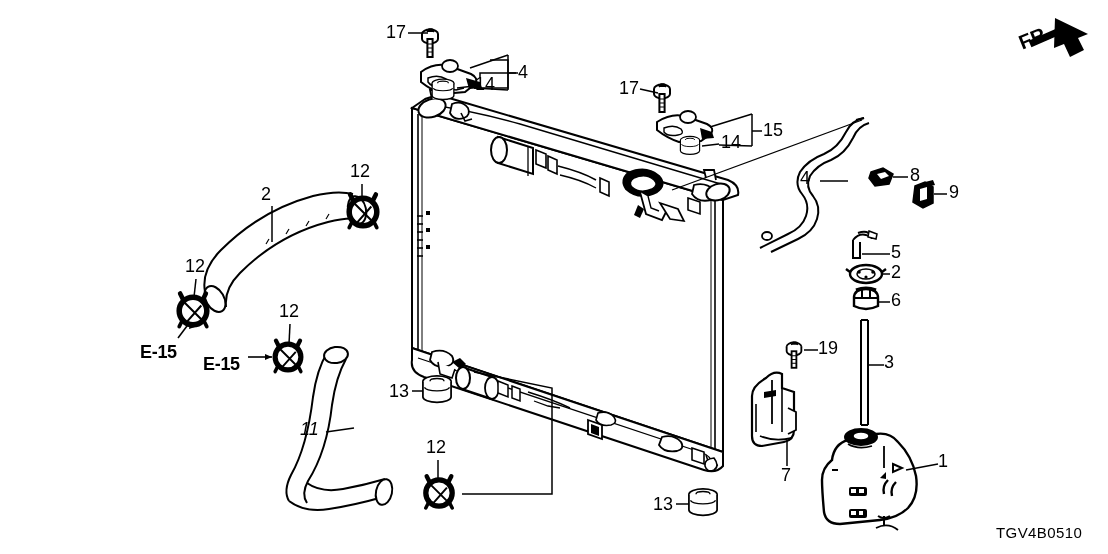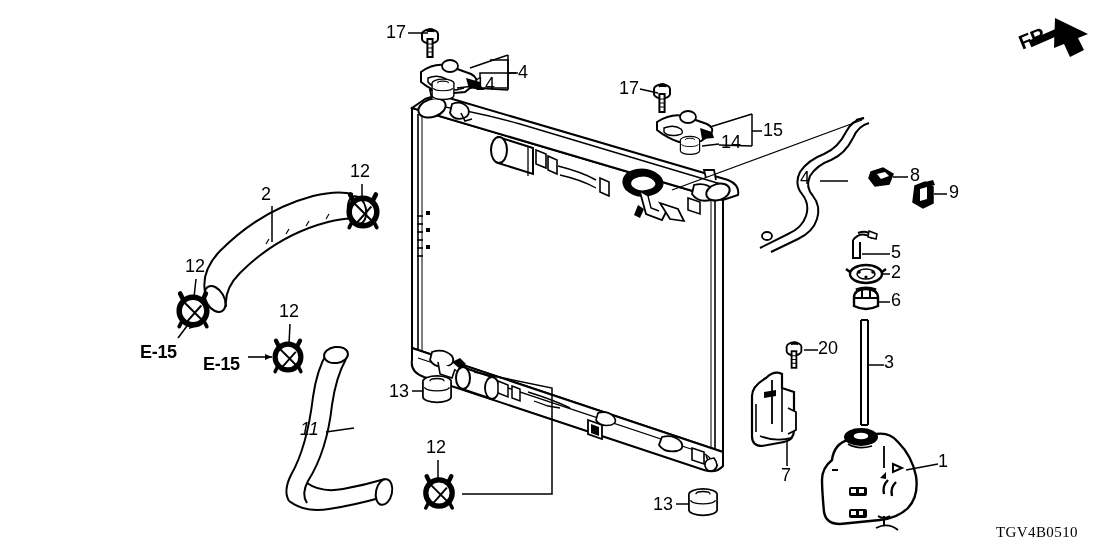--- a/index.html
+++ b/index.html
@@ -39,21 +39,20 @@
   .lbl.fr {
     font-weight: bold;
     font-size: 20px;
   }
   .diagcode {
     position: absolute;
     font-size: 15px;
     color: #000;
     letter-spacing: 0.4px;
     white-space: nowrap;
-    font-family: Liberation Serif, serif;
   }
 </style>
 </head>
 <body>
 
 <div id="page">
 
   <svg id="art" viewBox="0 0 1108 554">
     <defs>
       <g id="clampGlyph">
@@ -416,21 +415,21 @@
   <div class="lbl" style="left:279px; top:302px;">12</div>
   <div class="lbl" style="left:426px; top:438px;">12</div>
   <div class="lbl" style="left:389px; top:382px;">13</div>
   <div class="lbl" style="left:653px; top:495px;">13</div>
   <div class="lbl" style="left:475px; top:75px;">14</div>
   <div class="lbl" style="left:721px; top:133px;">14</div>
   <div class="lbl" style="left:763px; top:121px;">15</div>
   <div class="lbl" style="left:518px; top:63px;">4</div>
   <div class="lbl" style="left:386px; top:23px;">17</div>
   <div class="lbl" style="left:619px; top:79px;">17</div>
-  <div class="lbl" style="left:818px; top:339px;">20</div>
+  <div class="lbl" style="left:818px; top:339px;">19</div>
 
   <div class="lbl ref" style="left:140px; top:343px;">E-15</div>
   <div class="lbl ref" style="left:203px; top:355px;">E-15</div>
 
   <div class="lbl fr" style="left:1016px; top:34px; transform:rotate(-22deg); transform-origin:left top;">FR.</div>
 
   <div class="diagcode" style="left:996px; top:524px;">TGV4B0510</div>
 
 </div>
 

